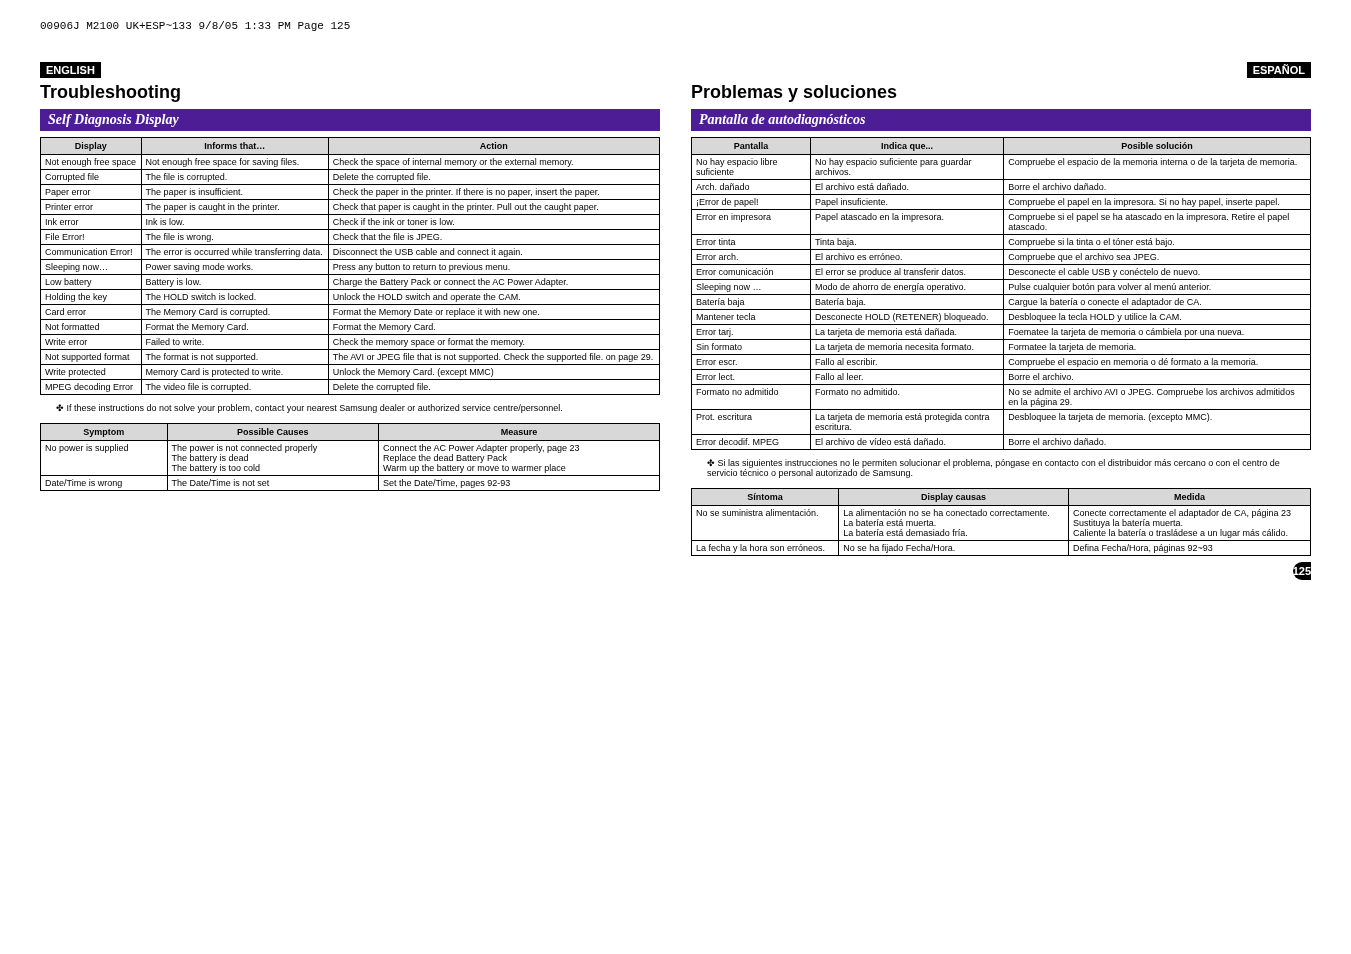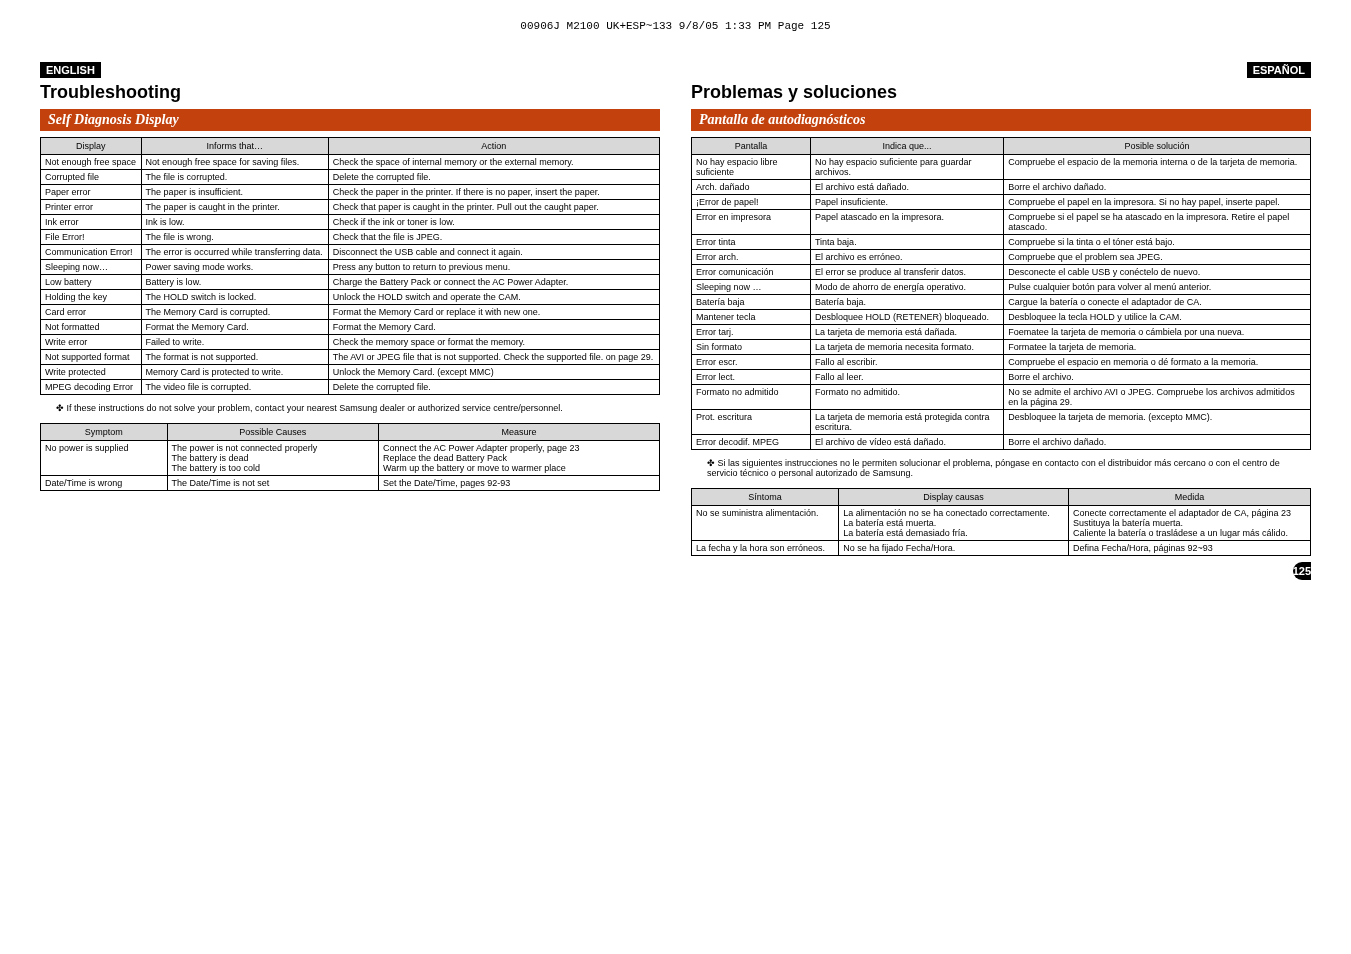--- a/index.html
+++ b/index.html
@@ -7,21 +7,20 @@
     background: #fff;
     margin: 0;
     padding: 20px 40px;
     font-size: 10px;
     color: #000;
   }
   .page-header-print {
     font-family: "Courier New", monospace;
     font-size: 11px;
     margin-bottom: 30px;
-    text-align: center;
   }
   .two-col {
     display: flex;
     gap: 31px;
     justify-content: center;
   }
   .col {
     flex: 1;
     min-width: 0;
   }
@@ -35,37 +34,37 @@
   }
   .lang-tag.right {
     float: right;
   }
   .main-title {
     font-size: 18px;
     font-weight: bold;
     margin: 4px 0 6px 0;
   }
   .section-title {
-    background: #c2410c;
+    background: #4c1d95;
     color: #fff;
     font-style: italic;
     font-family: Georgia, serif;
     font-weight: bold;
     font-size: 14px;
     padding: 3px 8px;
     margin-bottom: 6px;
   }
   table {
     border-collapse: collapse;
     width: 100%;
     font-size: 9px;
   }
   th {
     background: #d8d8d8;
-    font-weight: normal;
+    font-weight: bold;
     text-align: center;
     border: 1px solid #000;
     padding: 3px 4px;
   }
   td {
     border: 1px solid #000;
     padding: 2px 4px;
     vertical-align: top;
   }
   .note {
@@ -157,21 +156,21 @@
             <td>Charge the Battery Pack or connect the AC Power Adapter.</td>
           </tr>
           <tr>
             <td>Holding the key</td>
             <td>The HOLD switch is locked.</td>
             <td>Unlock the HOLD switch and operate the CAM.</td>
           </tr>
           <tr>
             <td>Card error</td>
             <td>The Memory Card is corrupted.</td>
-            <td>Format the Memory Card or replace it with new one.</td>
+            <td>Format the Memory Date or replace it with new one.</td>
           </tr>
           <tr>
             <td>Not formatted</td>
             <td>Format the Memory Card.</td>
             <td>Format the Memory Card.</td>
           </tr>
           <tr>
             <td>Write error</td>
             <td>Failed to write.</td>
             <td>Check the memory space or format the memory.</td>
@@ -258,40 +257,40 @@
             <td>Compruebe si el papel se ha atascado en la impresora. Retire el papel atascado.</td>
           </tr>
           <tr>
             <td>Error tinta</td>
             <td>Tinta baja.</td>
             <td>Compruebe si la tinta o el tóner está bajo.</td>
           </tr>
           <tr>
             <td>Error arch.</td>
             <td>El archivo es erróneo.</td>
-            <td>Compruebe que el problem sea JPEG.</td>
+            <td>Compruebe que el archivo sea JPEG.</td>
           </tr>
           <tr>
             <td>Error comunicación</td>
             <td>El error se produce al transferir datos.</td>
             <td>Desconecte el cable USB y conéctelo de nuevo.</td>
           </tr>
           <tr>
             <td>Sleeping now …</td>
             <td>Modo de ahorro de energía operativo.</td>
             <td>Pulse cualquier botón para volver al menú anterior.</td>
           </tr>
           <tr>
             <td>Batería baja</td>
             <td>Batería baja.</td>
             <td>Cargue la batería o conecte el adaptador de CA.</td>
           </tr>
           <tr>
             <td>Mantener tecla</td>
-            <td>Desbloquee HOLD (RETENER) bloqueado.</td>
+            <td>Desconecte HOLD (RETENER) bloqueado.</td>
             <td>Desbloquee la tecla HOLD y utilice la CAM.</td>
           </tr>
           <tr>
             <td>Error tarj.</td>
             <td>La tarjeta de memoria está dañada.</td>
             <td>Foematee la tarjeta de memoria o cámbiela por una nueva.</td>
           </tr>
           <tr>
             <td>Sin formato</td>
             <td>La tarjeta de memoria necesita formato.</td>

